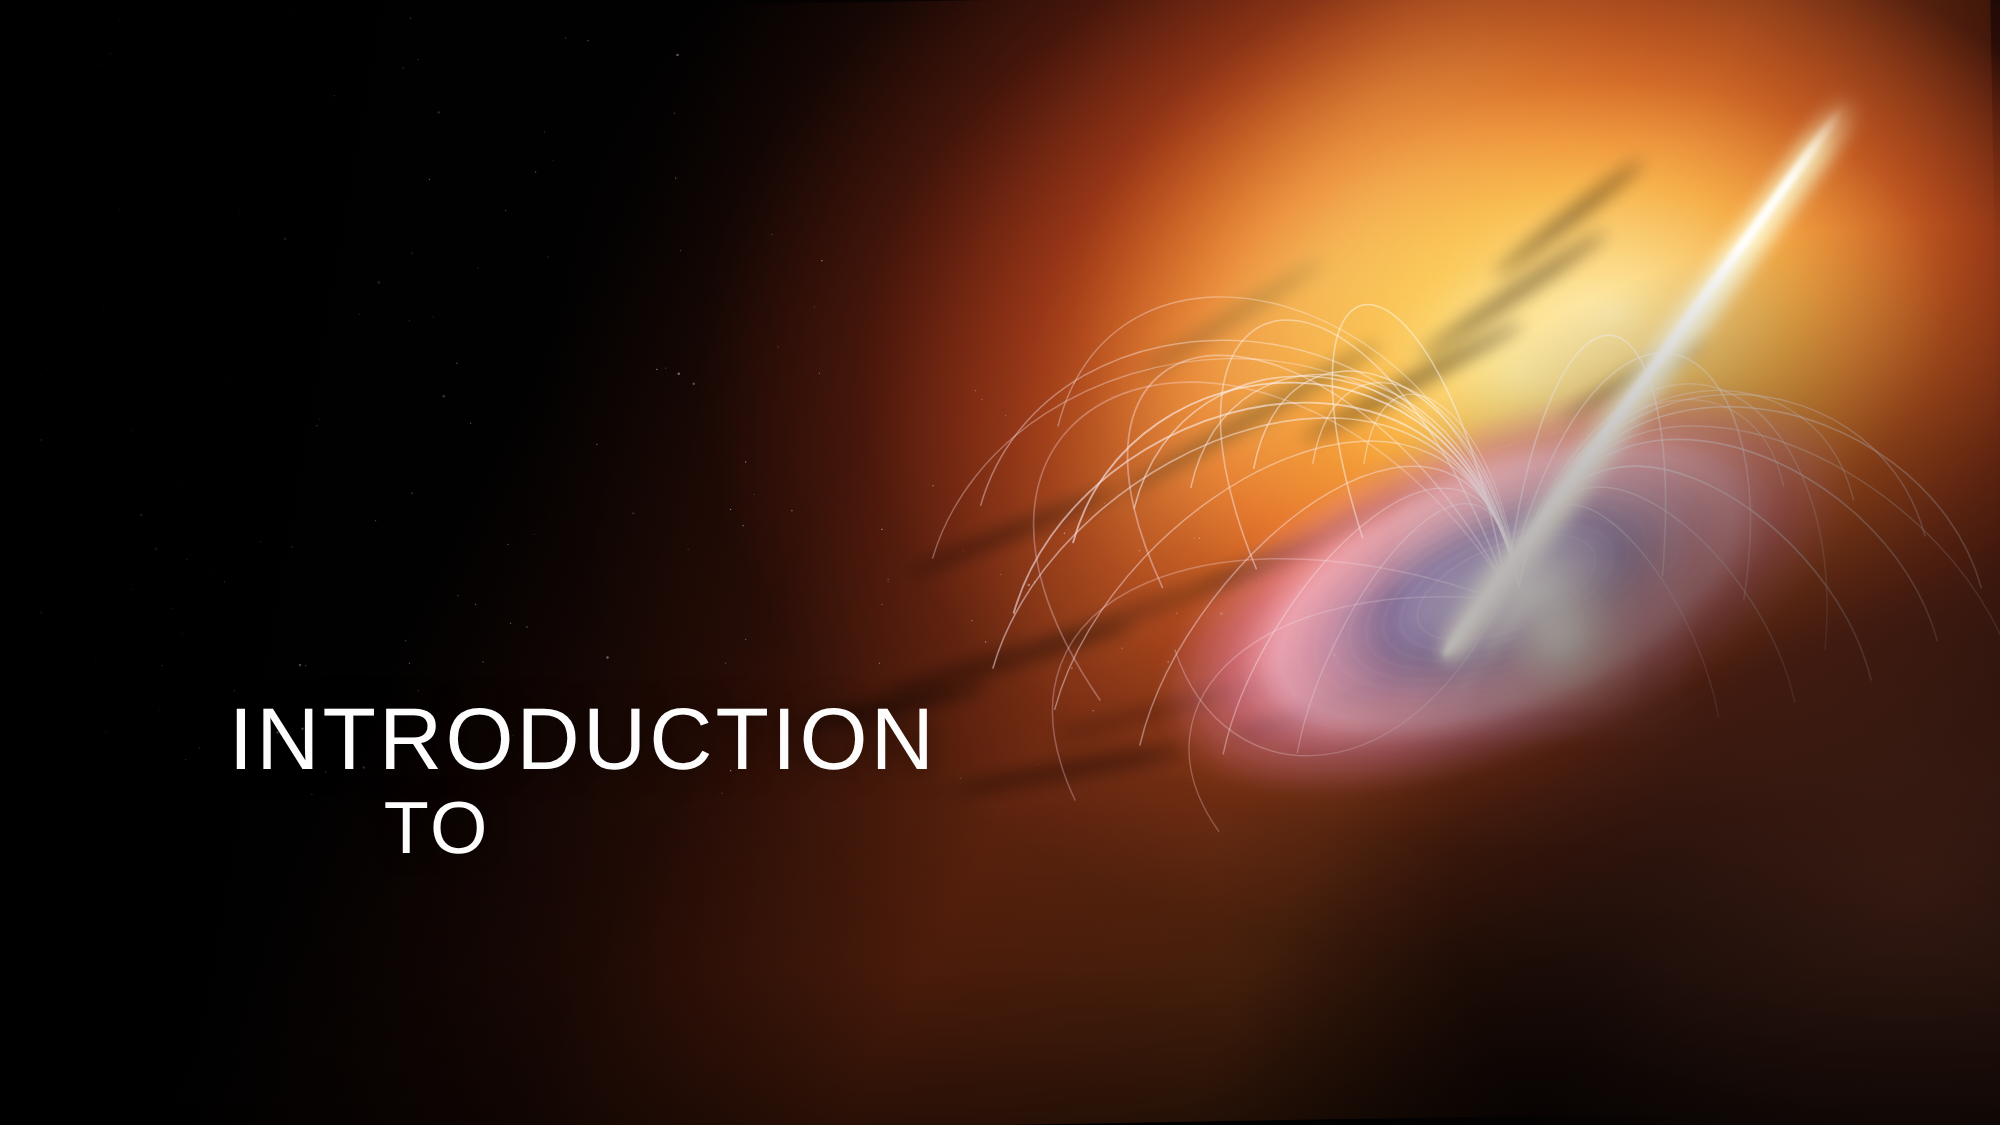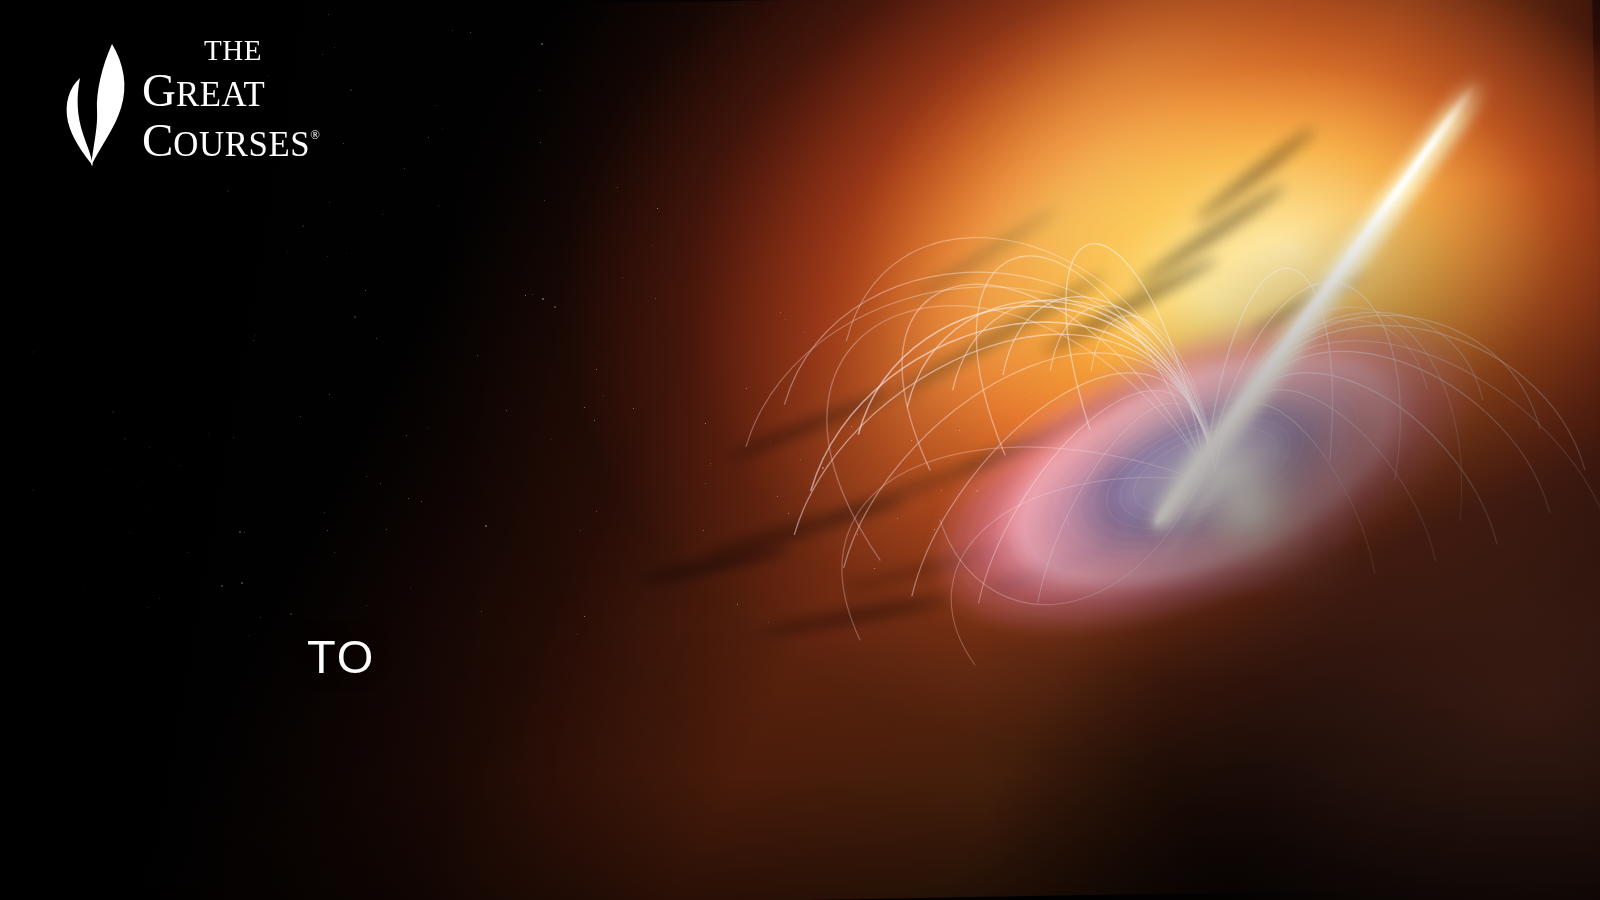--- a/index.html
+++ b/index.html
@@ -204,21 +204,21 @@
 
   #title-block{position:absolute;left:0;top:0;width:1600px;height:900px;}
   #title-intro{
     position:absolute;left:183px;top:556px;
     font-size:70px;font-weight:300;color:#fdfdfd;
     letter-spacing:2.5px;line-height:1;white-space:nowrap;
     text-shadow:0 0 22px rgba(0,0,0,.55);
   }
   #title-to{
     position:absolute;left:307px;top:633px;
-    font-size:47px;font-weight:300;color:#fdfdfd;
+    font-size:59px;font-weight:300;color:#fdfdfd;
     letter-spacing:2px;line-height:1;white-space:nowrap;
     text-shadow:0 0 18px rgba(0,0,0,.5);
   }
   #title-main{
     position:absolute;left:181px;top:660px;
     font-family:"Liberation Serif",serif;
     font-size:206px;font-weight:700;color:#b0a8dd;
     letter-spacing:-1px;line-height:1;white-space:nowrap;
     text-shadow:0 0 34px rgba(0,0,0,.42);
   }
@@ -489,30 +489,19 @@
       <path d="M1205,470 C1240,190 1350,215 1330,460" fill="none" stroke="#ffe8f4" stroke-opacity="0.48" stroke-width="1.3" stroke-linecap="round"></path>
       <path d="M1200,480 C980,400 780,470 860,640" fill="none" stroke="#ffc8e0" stroke-opacity="0.32" stroke-width="1.2" stroke-linecap="round"></path>
       <path d="M1200,480 C1010,460 900,560 975,665" fill="none" stroke="#ffd2e6" stroke-opacity="0.3" stroke-width="1.1" stroke-linecap="round"></path>
       <path d="M1205,470 C1130,640 980,640 940,520" fill="none" stroke="#ffd8ea" stroke-opacity="0.3" stroke-width="1.1" stroke-linecap="round"></path>
     </svg>
 
   <div class="layer" id="dust-wedge"></div>
   <div class="layer" id="vignette"></div>
   <div class="layer" id="vignette-bottom"></div>
 
-  <div id="logo">
-    <svg id="logo-flame" width="76" height="128" viewBox="0 0 76 128">
-      <path d="M48 2 C60 22 64 44 57 66 C51 86 38 102 27 124 C30 100 34 84 33 68 C32 50 38 24 48 2 Z" fill="#ffffff"></path>
-      <path d="M16 36 C12 56 13 74 19 92 C23 104 27 112 29 124 C18 110 8 96 4 80 C0 62 5 46 16 36 Z" fill="#ffffff"></path>
-    </svg>
-
-    <div id="logo-words">
-      <span class="lg-the">THE</span>
-      <span class="lg-great"><span class="smallcap-first">G</span><span class="smallcap-rest">REAT</span></span>
-      <span class="lg-courses"><span class="smallcap-first">C</span><span class="smallcap-rest">OURSES</span><span class="reg-mark">®</span></span>
-    </div>
-  </div>
 
   <div id="title-block">
+    <div id="title-intro">INTRODUCTION</div>
     <div id="title-to">TO</div>
   </div>
 
 </div>
 
 </body></html>

